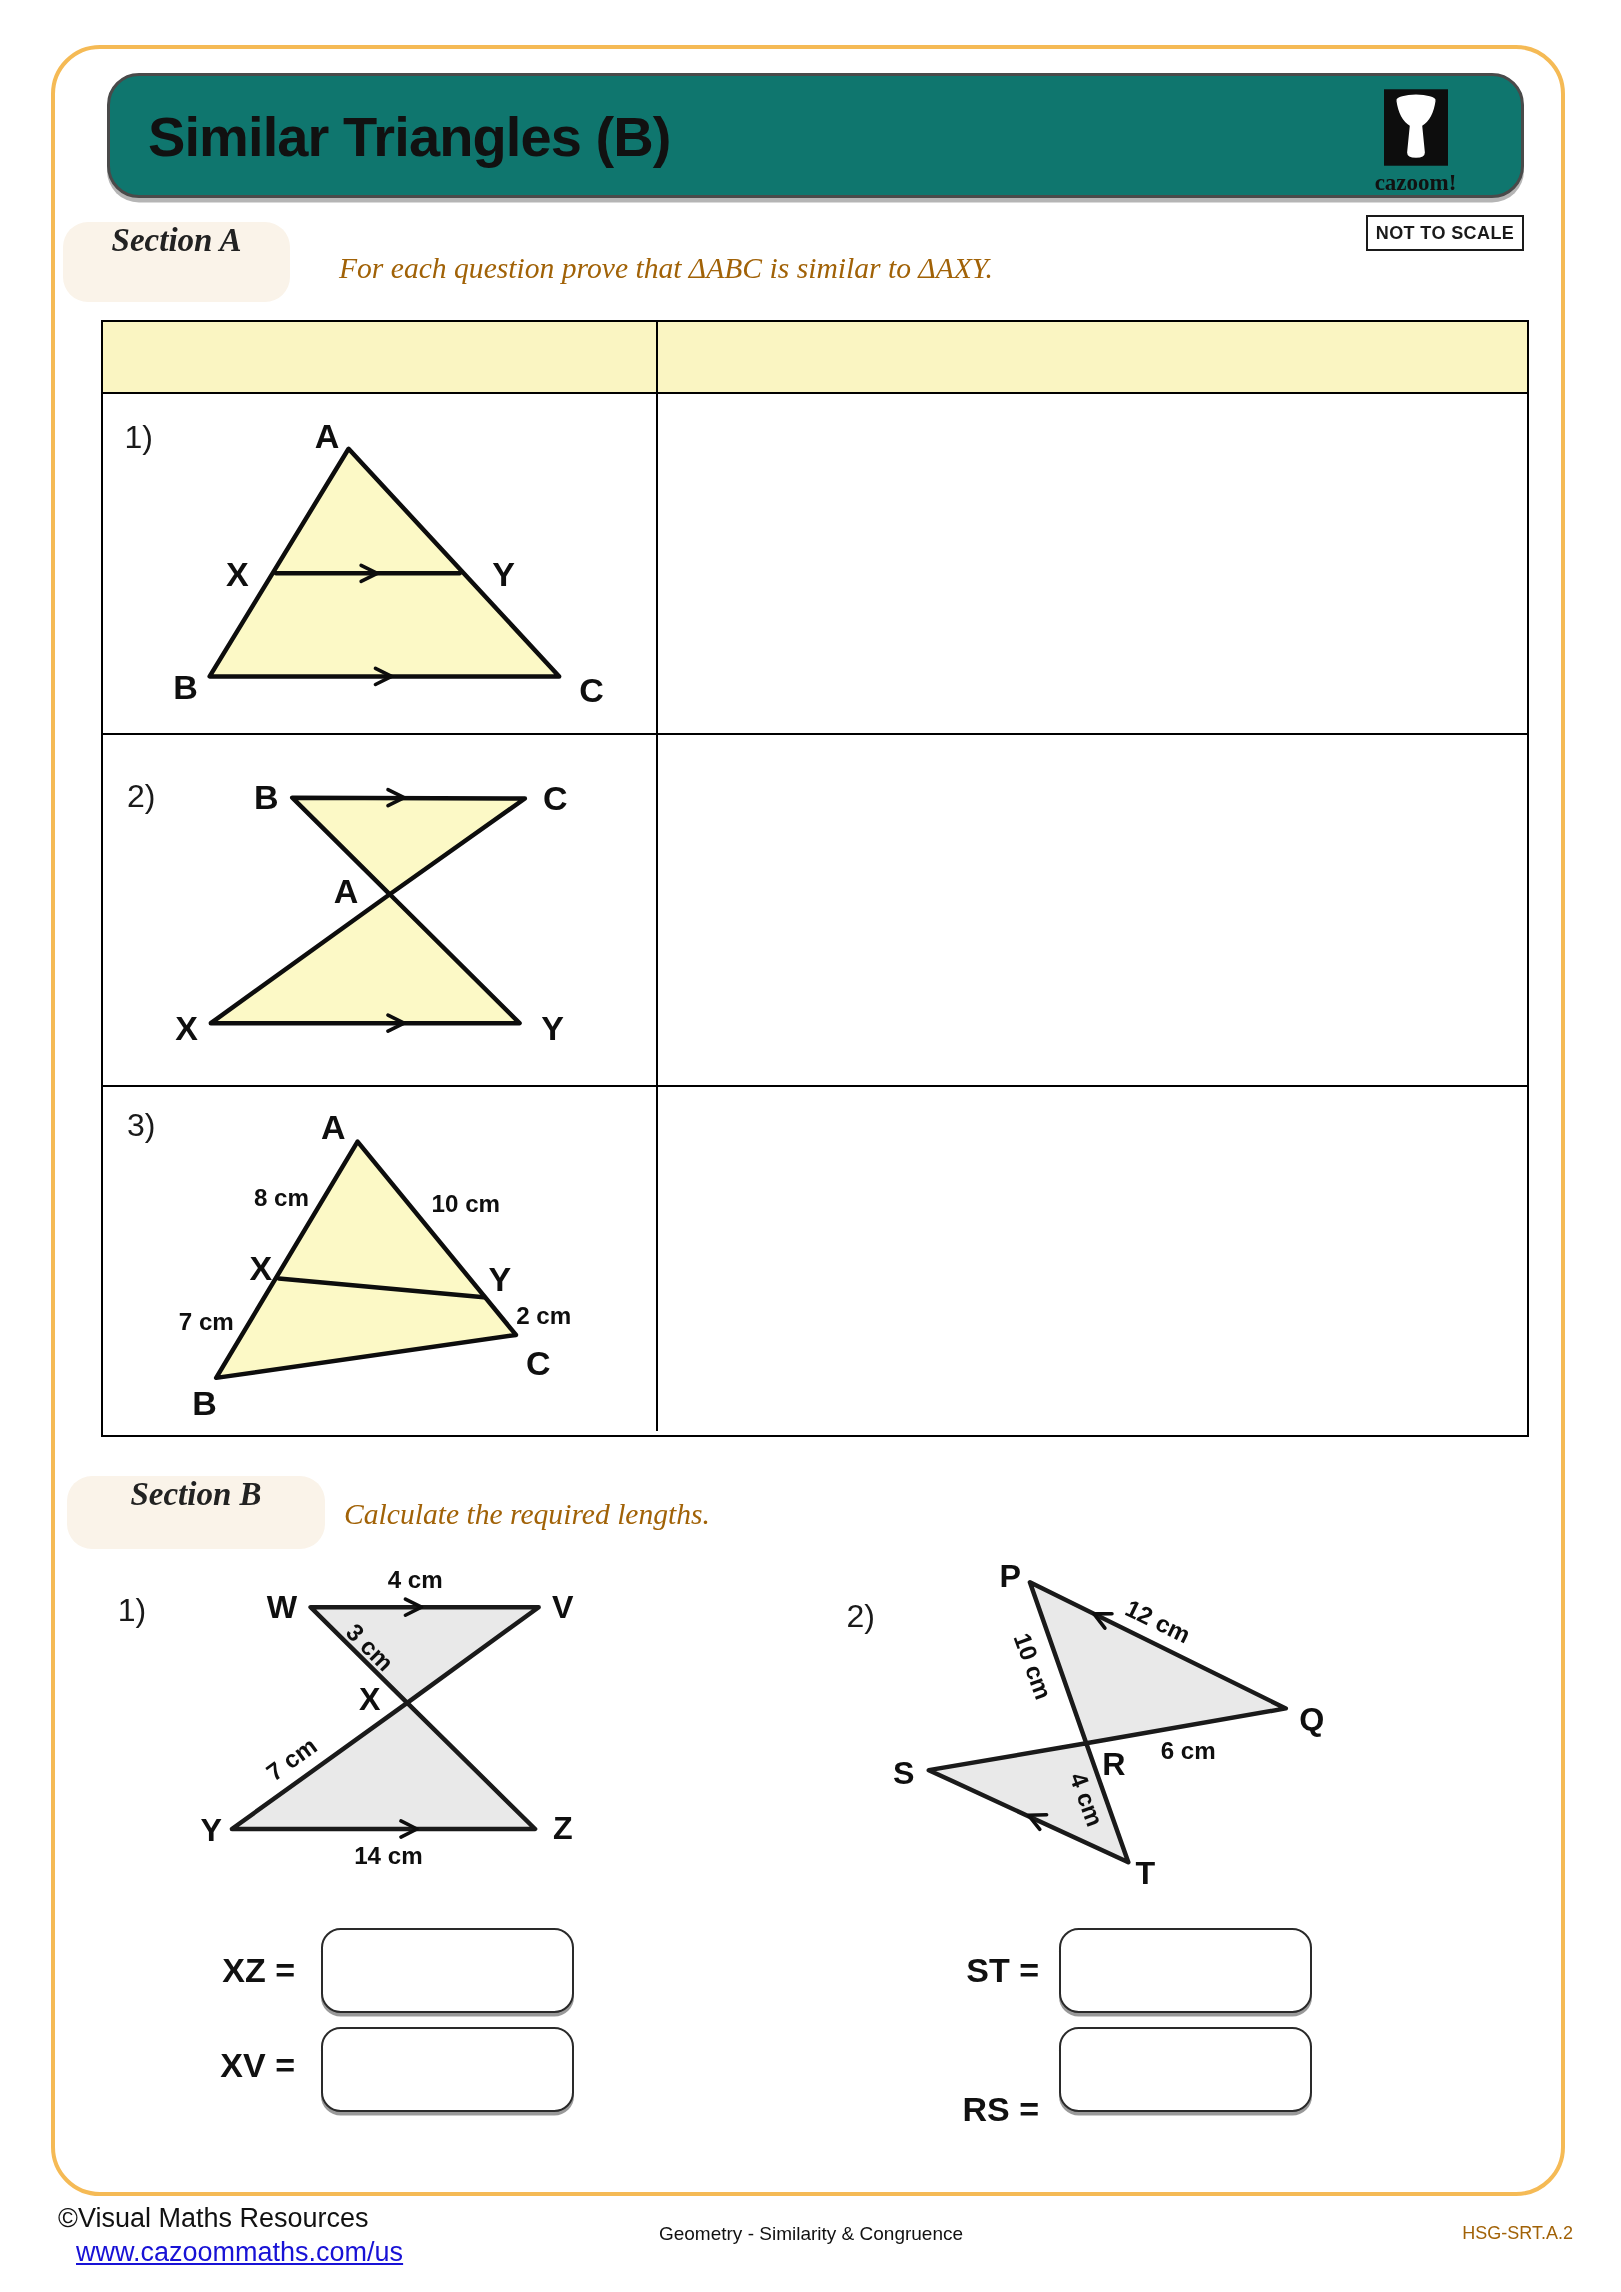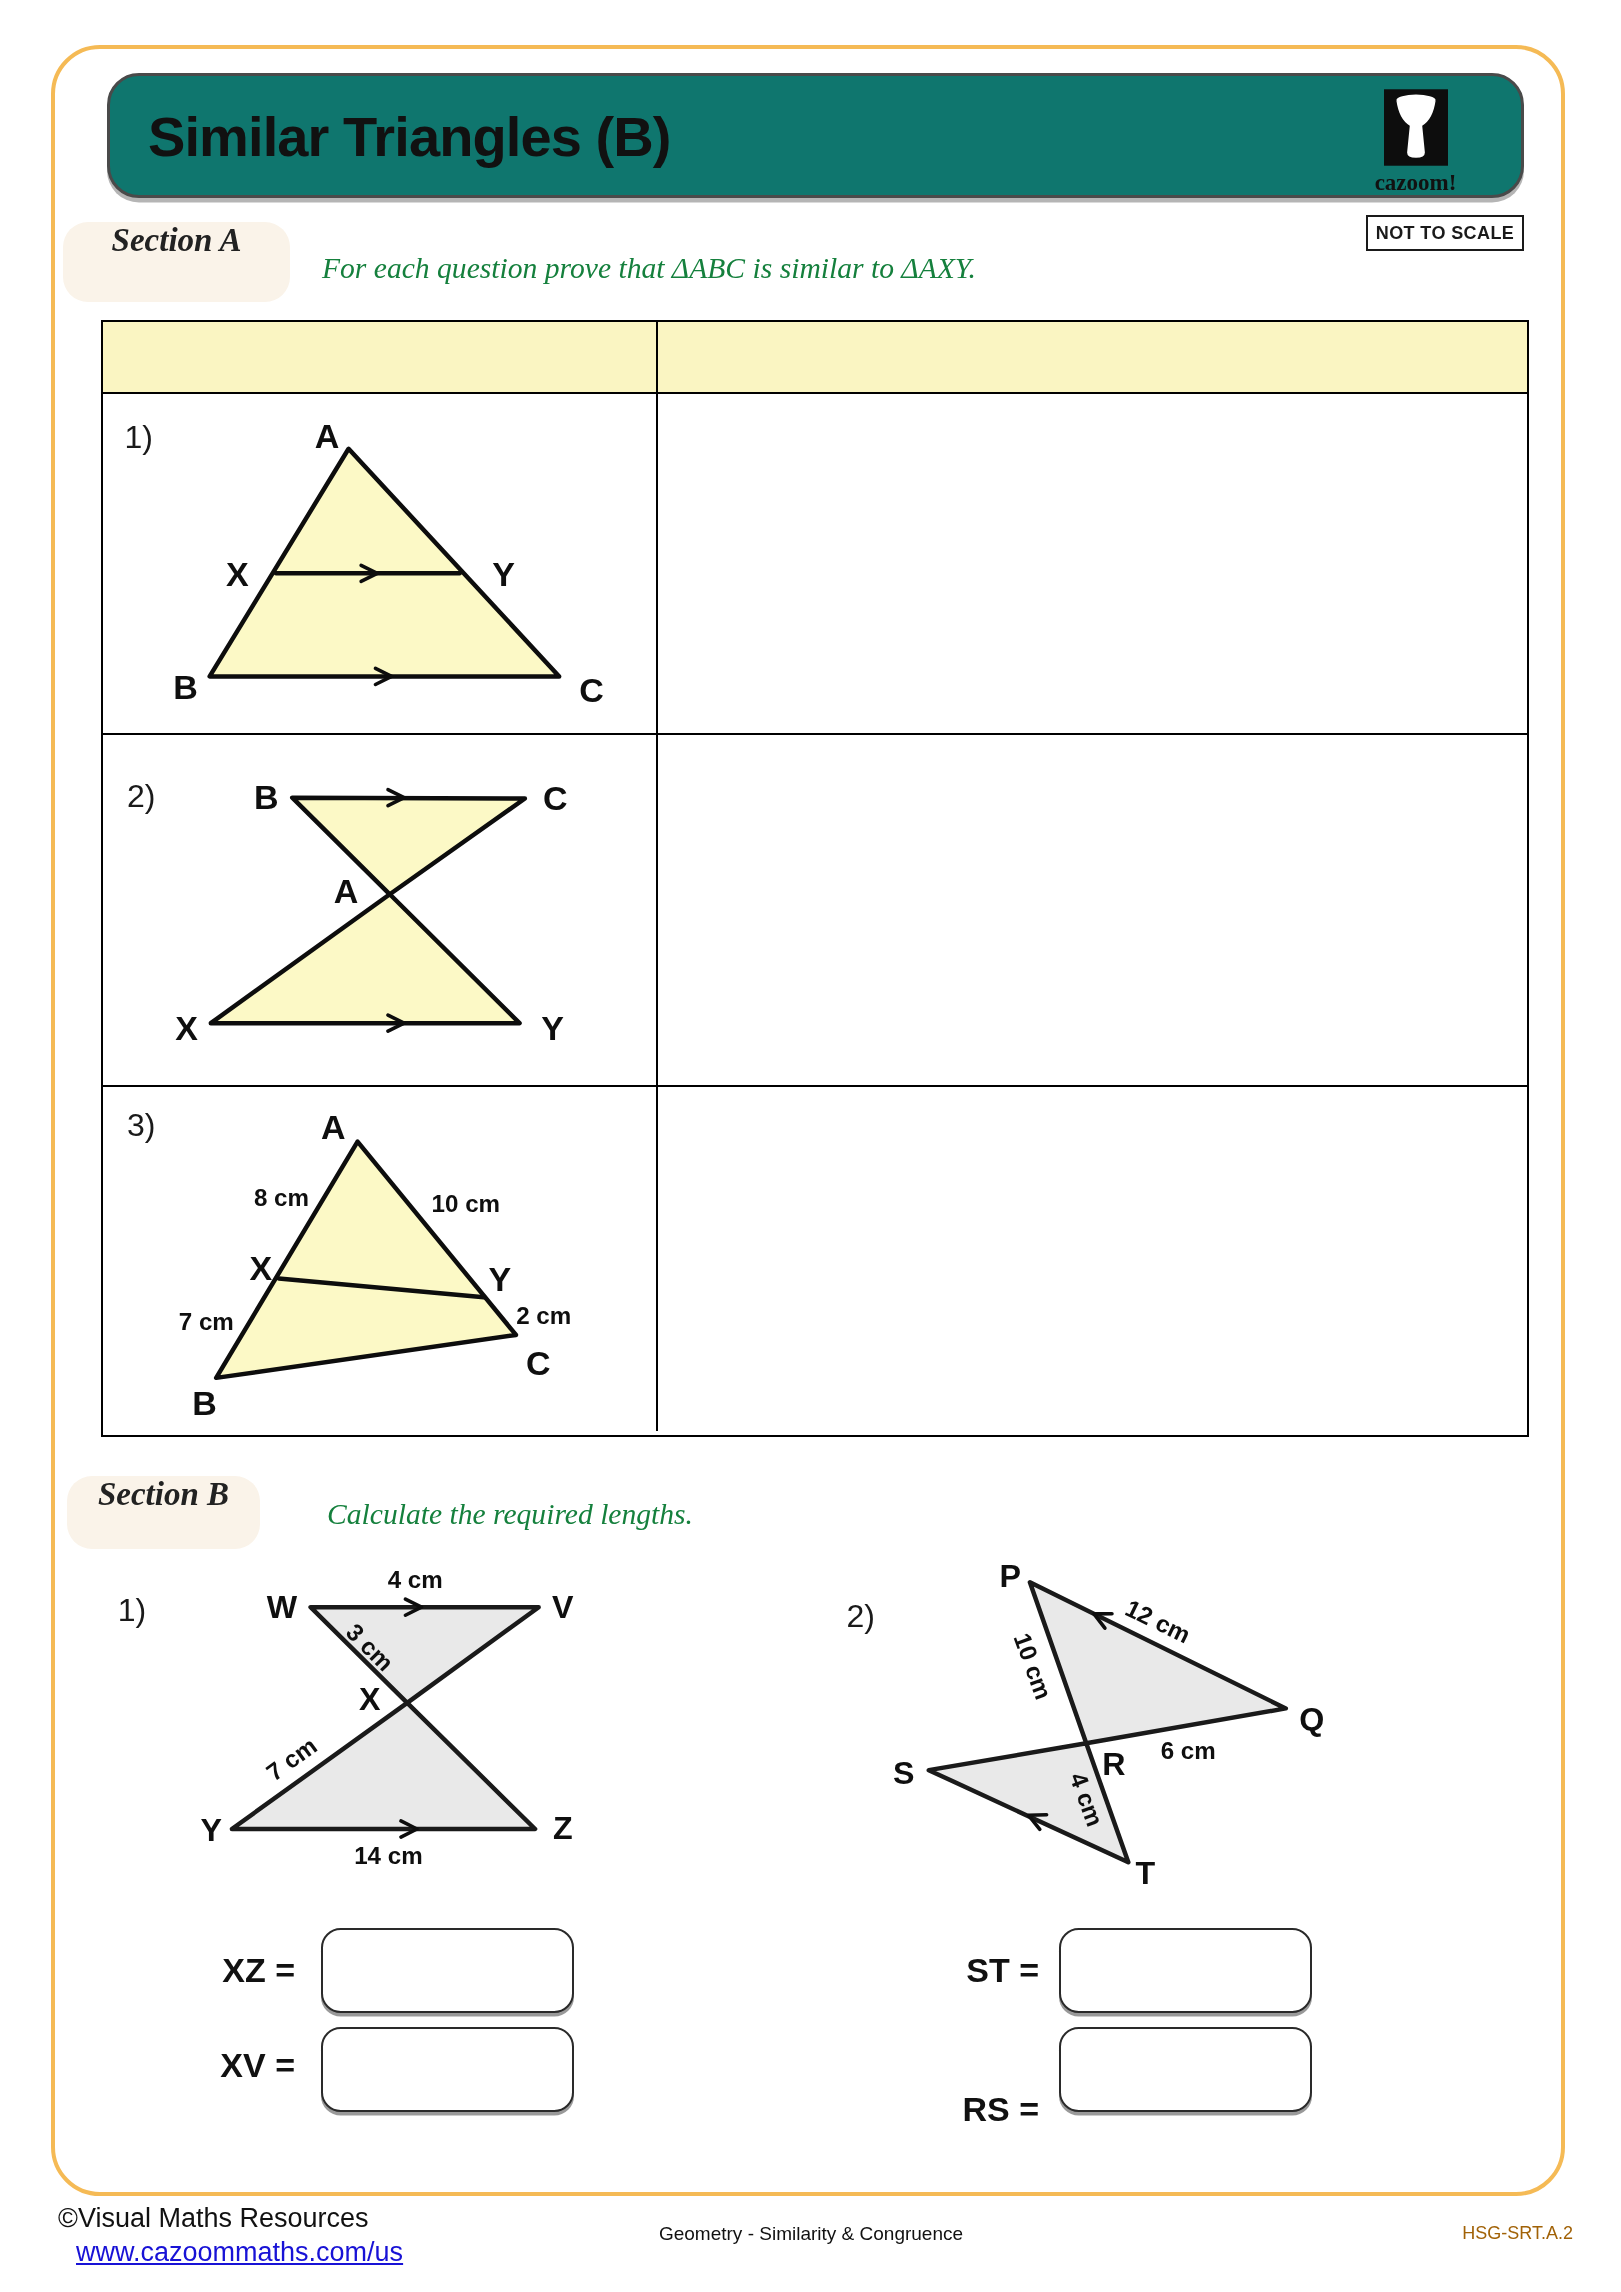--- a/index.html
+++ b/index.html
@@ -16,23 +16,23 @@
   .logo { position:absolute; right:43px; top:12.5px; width:125px; text-align:center; }
   .logo-text { font-family:Liberation Serif, serif; font-weight:700; font-size:23px; color:#111; margin-top:1.8px; }
   .nts-box { position:absolute; left:1366px; top:215px; width:158px; height:36px;
           border:2.7px solid #1a1a1a; background:#fff; display:flex; align-items:center; justify-content:center;
           font-size:18px; font-weight:700; letter-spacing:0.4px; color:#1a1a1a; }
   .section-label { position:absolute; background:#faf3e9; border-radius:25px;
           display:flex; align-items:flex-start; justify-content:center;
           font-family:"Liberation Serif", serif; font-style:italic; font-weight:700;
           font-size:33px; color:#222; }
   .sec-a-label { left:63px; top:222px; width:227px; height:80px; }
-  .sec-b-label { left:67px; top:1476px; width:193px; height:73px; }
+  .sec-b-label { left:67px; top:1476px; width:258px; height:73px; }
   .instruction { position:absolute; font-family:"Liberation Serif", serif; font-style:italic;
-          font-size:29.6px; color:#15803d; }
+          font-size:29.6px; color:#a16207;margin-left:17px; }
   .instr-a { left:322px; top:252px; }
   .instr-b { left:327px; top:1498px; }
   .qtable { position:absolute; left:101px; top:320px; width:1428px; height:1117px;
           border:2.7px solid #000; }
   .trow { display:flex; width:100%; border-bottom:2.7px solid #000; }
   .trow:last-child { border-bottom:none; }
   .thead { height:72px; background:#faf5c2; }
   .cell-l { width:555px; border-right:2.7px solid #000; position:relative; }
   .cell-r { flex:1; position:relative; }
   .proof-label { position:absolute; left:12.5px; top:50%; transform:translateY(-50%);

